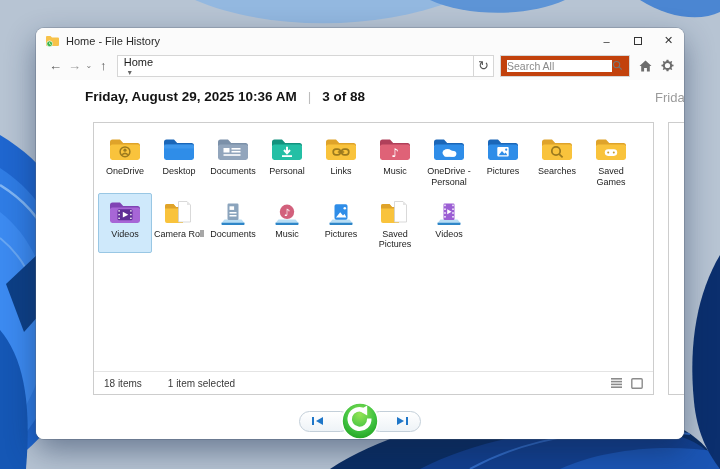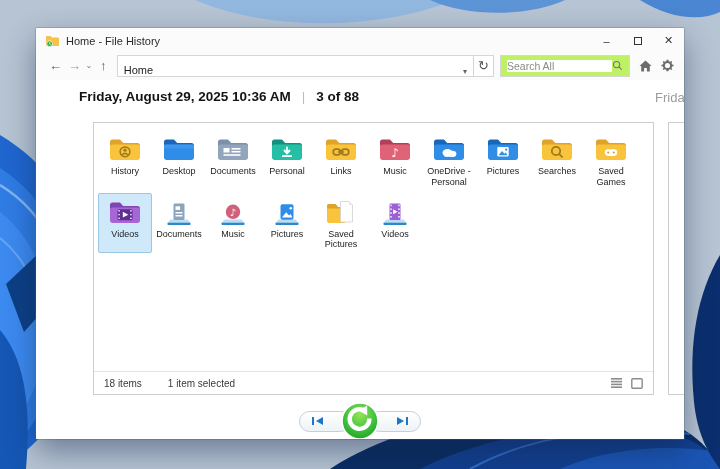--- a/index.html
+++ b/index.html
@@ -2,46 +2,46 @@
 <html><head>
 <meta charset="utf-8">
 <style>
   * { margin:0; padding:0; box-sizing:border-box; }
   html,body { width:720px; height:469px; overflow:hidden; font-family:"Liberation Sans", sans-serif; }
   body { position:relative; background:#b7c4d3; }
   .wallpaper { position:absolute; inset:0; }
 
   
   .window { position:absolute; left:36px; top:28px; width:648px; height:411px;
-    background:#fafafa; border-radius:1px; overflow:hidden;
+    background:#fafafa; border-radius:8px; overflow:hidden;
     box-shadow:0 12px 30px rgba(15,35,70,.45), 0 0 0 1px rgba(110,120,135,.35); }
 
   .titlebar { height:25px; display:flex; align-items:center; padding-left:9px; background:#fbfbfb; }
   .app-icon { width:15px; height:13px; flex:none; }
   .title { font-size:11px; color:#2b2b2b; margin-left:6px; white-space:nowrap; }
   .controls { margin-left:auto; display:flex; height:100%; }
   .ctrl { width:31px; height:100%; display:flex; align-items:center; justify-content:center; color:#333; font-size:11px; }
   .maxbox { width:8px; height:8px; border:1px solid #333; }
 
   .toolbar { height:27px; display:flex; align-items:center; padding:0 10px 2px 10px; background:#fbfbfb; }
   .tbtn { width:20px; text-align:center; color:#555; font-size:13px; line-height:1; }
   .tbtn.fwd { color:#9a9a9a; }
   .tiny-chev { width:10px; font-size:8px; color:#777; text-align:center; }
-  .addressbar { display:flex; align-items:flex-end; height:22px; border:1px solid #d6d6d6; background:#fff; width:374px; margin-left:4px; padding:0 2px 0 6px; }
+  .addressbar { display:flex; align-items:flex-start; height:22px; border:1px solid #d6d6d6; background:#fff; width:374px; margin-left:4px; padding:0 2px 0 6px;flex-direction:column; }
   .addressbar input { border:0; flex:1; font-size:11px; color:#1c1c1c; outline:none; font-family:inherit; min-width:0; }
   .addr-chev { color:#666; font-size:8px; padding:0 4px; }
   .refresh { width:22px; height:22px; border:1px solid #d6d6d6; margin-left:-1px; display:flex; align-items:center; justify-content:center; font-size:13px; color:#555; background:#fff; }
-  .searchbox { width:130px; height:22px; border:1px solid #d6d6d6; background:#bef264; margin-left:6px; display:flex; align-items:center; padding:0 6px; }
+  .searchbox { width:130px; height:22px; border:1px solid #d6d6d6; background:#c2410c; margin-left:6px; display:flex; align-items:center; padding:0 6px; }
   .searchbox input { flex:1; border:0; font-size:10.5px; color:#333; outline:none; font-family:inherit; min-width:0; }
   .searchbox input::placeholder { color:#8a8a8a; }
   .icon-btn { margin-left:9px; color:#6d6d6d; display:flex; align-items:center; }
 
   .content { position:relative; background:#fff; height:359px; }
 
-  .date-header { position:absolute; left:43px; top:9px; display:flex; gap:11px; align-items:baseline;
+  .date-header { position:absolute; left:49px; top:9px; display:flex; gap:11px; align-items:baseline;
     font-size:13.5px; font-weight:700; color:#141414; }
   .date-header .divider { color:#bdbdbd; font-weight:400; }
   .next-date { position:absolute; left:619px; top:10px; font-size:13px; color:#9b9b9b; white-space:nowrap; }
 
   .file-panel { position:absolute; left:57px; top:42px; width:561px; height:273px;
     border:1px solid #cdcdcd; background:#fff; display:flex; flex-direction:column; }
   .grid { flex:1; padding:7px 4px; display:flex; flex-wrap:wrap; align-content:flex-start; }
   .cell { width:54px; display:flex; flex-direction:column; align-items:center; padding:3px 0 2px; border:1px solid transparent; border-radius:2px; margin-bottom:2px; }
   .cell.selected { background:#cfe9fb; border-color:#99c7e4; }
   .cell .icn { height:30px; display:flex; align-items:flex-end; justify-content:center; }
@@ -152,21 +152,21 @@
           <div class="cell">
             <div class="icn">
               <svg class="ficon" width="36" height="30" viewBox="0 0 36 30">
     <path d="M3 8 Q3 5.5 5.5 5.5 L13 5.5 L16.2 9 L30.5 9 Q33 9 33 11.5 L33 12.5 L3 12.5 Z" fill="#dfa32a"></path>
     <rect x="3" y="10.5" width="30" height="15.5" rx="2.4" fill="#f9c33c"></rect>
                 <circle cx="18" cy="17.8" r="4.9" fill="none" stroke="#9c7a1e" stroke-width="1.5"></circle>
      <circle cx="18" cy="16.2" r="1.6" fill="#9c7a1e"></circle>
      <path d="M15.1 20.8 Q18 17.9 20.9 20.8" stroke="#9c7a1e" stroke-width="1.5" fill="none"></path>
               </svg>
             </div>
-            <div class="lbl">History</div>
+            <div class="lbl">OneDrive</div>
           </div>
           <div class="cell">
             <div class="icn">
               <svg class="ficon" width="36" height="30" viewBox="0 0 36 30">
     <path d="M3 8 Q3 5.5 5.5 5.5 L13 5.5 L16.2 9 L30.5 9 Q33 9 33 11.5 L33 12.5 L3 12.5 Z" fill="#1a66b8"></path>
     <rect x="3" y="10.5" width="30" height="15.5" rx="2.4" fill="#2f8de8"></rect>
                 <rect x="3" y="10.5" width="30" height="4" fill="#4aa0ef" opacity=".55"></rect>
               </svg>
             </div>
             <div class="lbl">Desktop</div>
@@ -284,20 +284,31 @@
                   <rect x="11.4" y="13.2" width="1.4" height="1.4"></rect>
                   <rect x="11.4" y="16.9" width="1.4" height="1.4"></rect>
      <rect x="11.4" y="20.6" width="1.4" height="1.4"></rect>
                   <rect x="23.2" y="13.2" width="1.4" height="1.4"></rect>
      <rect x="23.2" y="16.9" width="1.4" height="1.4"></rect>
                   <rect x="23.2" y="20.6" width="1.4" height="1.4"></rect>
                 </g>
               </svg>
             </div>
             <div class="lbl">Videos</div>
+          </div>
+          <div class="cell">
+            <div class="icn">
+              <svg class="ficon" width="36" height="30" viewBox="0 0 36 30">
+     <path d="M4 9 Q4 7 6 7 L12.5 7 L15 10 L22 10 L22 26 L6 26 Q4 26 4 24 Z" fill="#f9c33c"></path>
+     <path d="M4 9 Q4 7 6 7 L12.5 7 L15 10 L22 10 L22 11.5 L4 11.5 Z" fill="#dfa32a"></path>
+                <path d="M17.5 4.5 L26 4.5 L29.5 8 L29.5 25 L17.5 25 Z" fill="#fff" stroke="#cfcfcf" stroke-width="0.8"></path>
+  <path d="M26 4.5 L26 8 L29.5 8 Z" fill="#e4e4e4"></path>
+              </svg>
+            </div>
+            <div class="lbl">Camera Roll</div>
           </div>
           <div class="cell">
             <div class="icn">
               <svg class="ficon" width="36" height="30" viewBox="0 0 36 30">
                 <path d="M9.5 22.5 L26.5 22.5 L29.5 26 L6.5 26 Z" fill="#b8ddf4"></path>
   <path d="M6.5 25.8 L29.5 25.8 L29.5 27.2 Q29.5 27.9 28.8 27.9 L7.2 27.9 Q6.5 27.9 6.5 27.2 Z" fill="#2f86c8"></path>
                 <rect x="12.5" y="6.5" width="11" height="16.5" rx="1.2" fill="#8ba4bd"></rect>
      <g fill="#fff">
                   <rect x="14.5" y="9.3" width="4.6" height="3.6"></rect>
                   <rect x="14.5" y="15" width="7" height="1.5"></rect>

